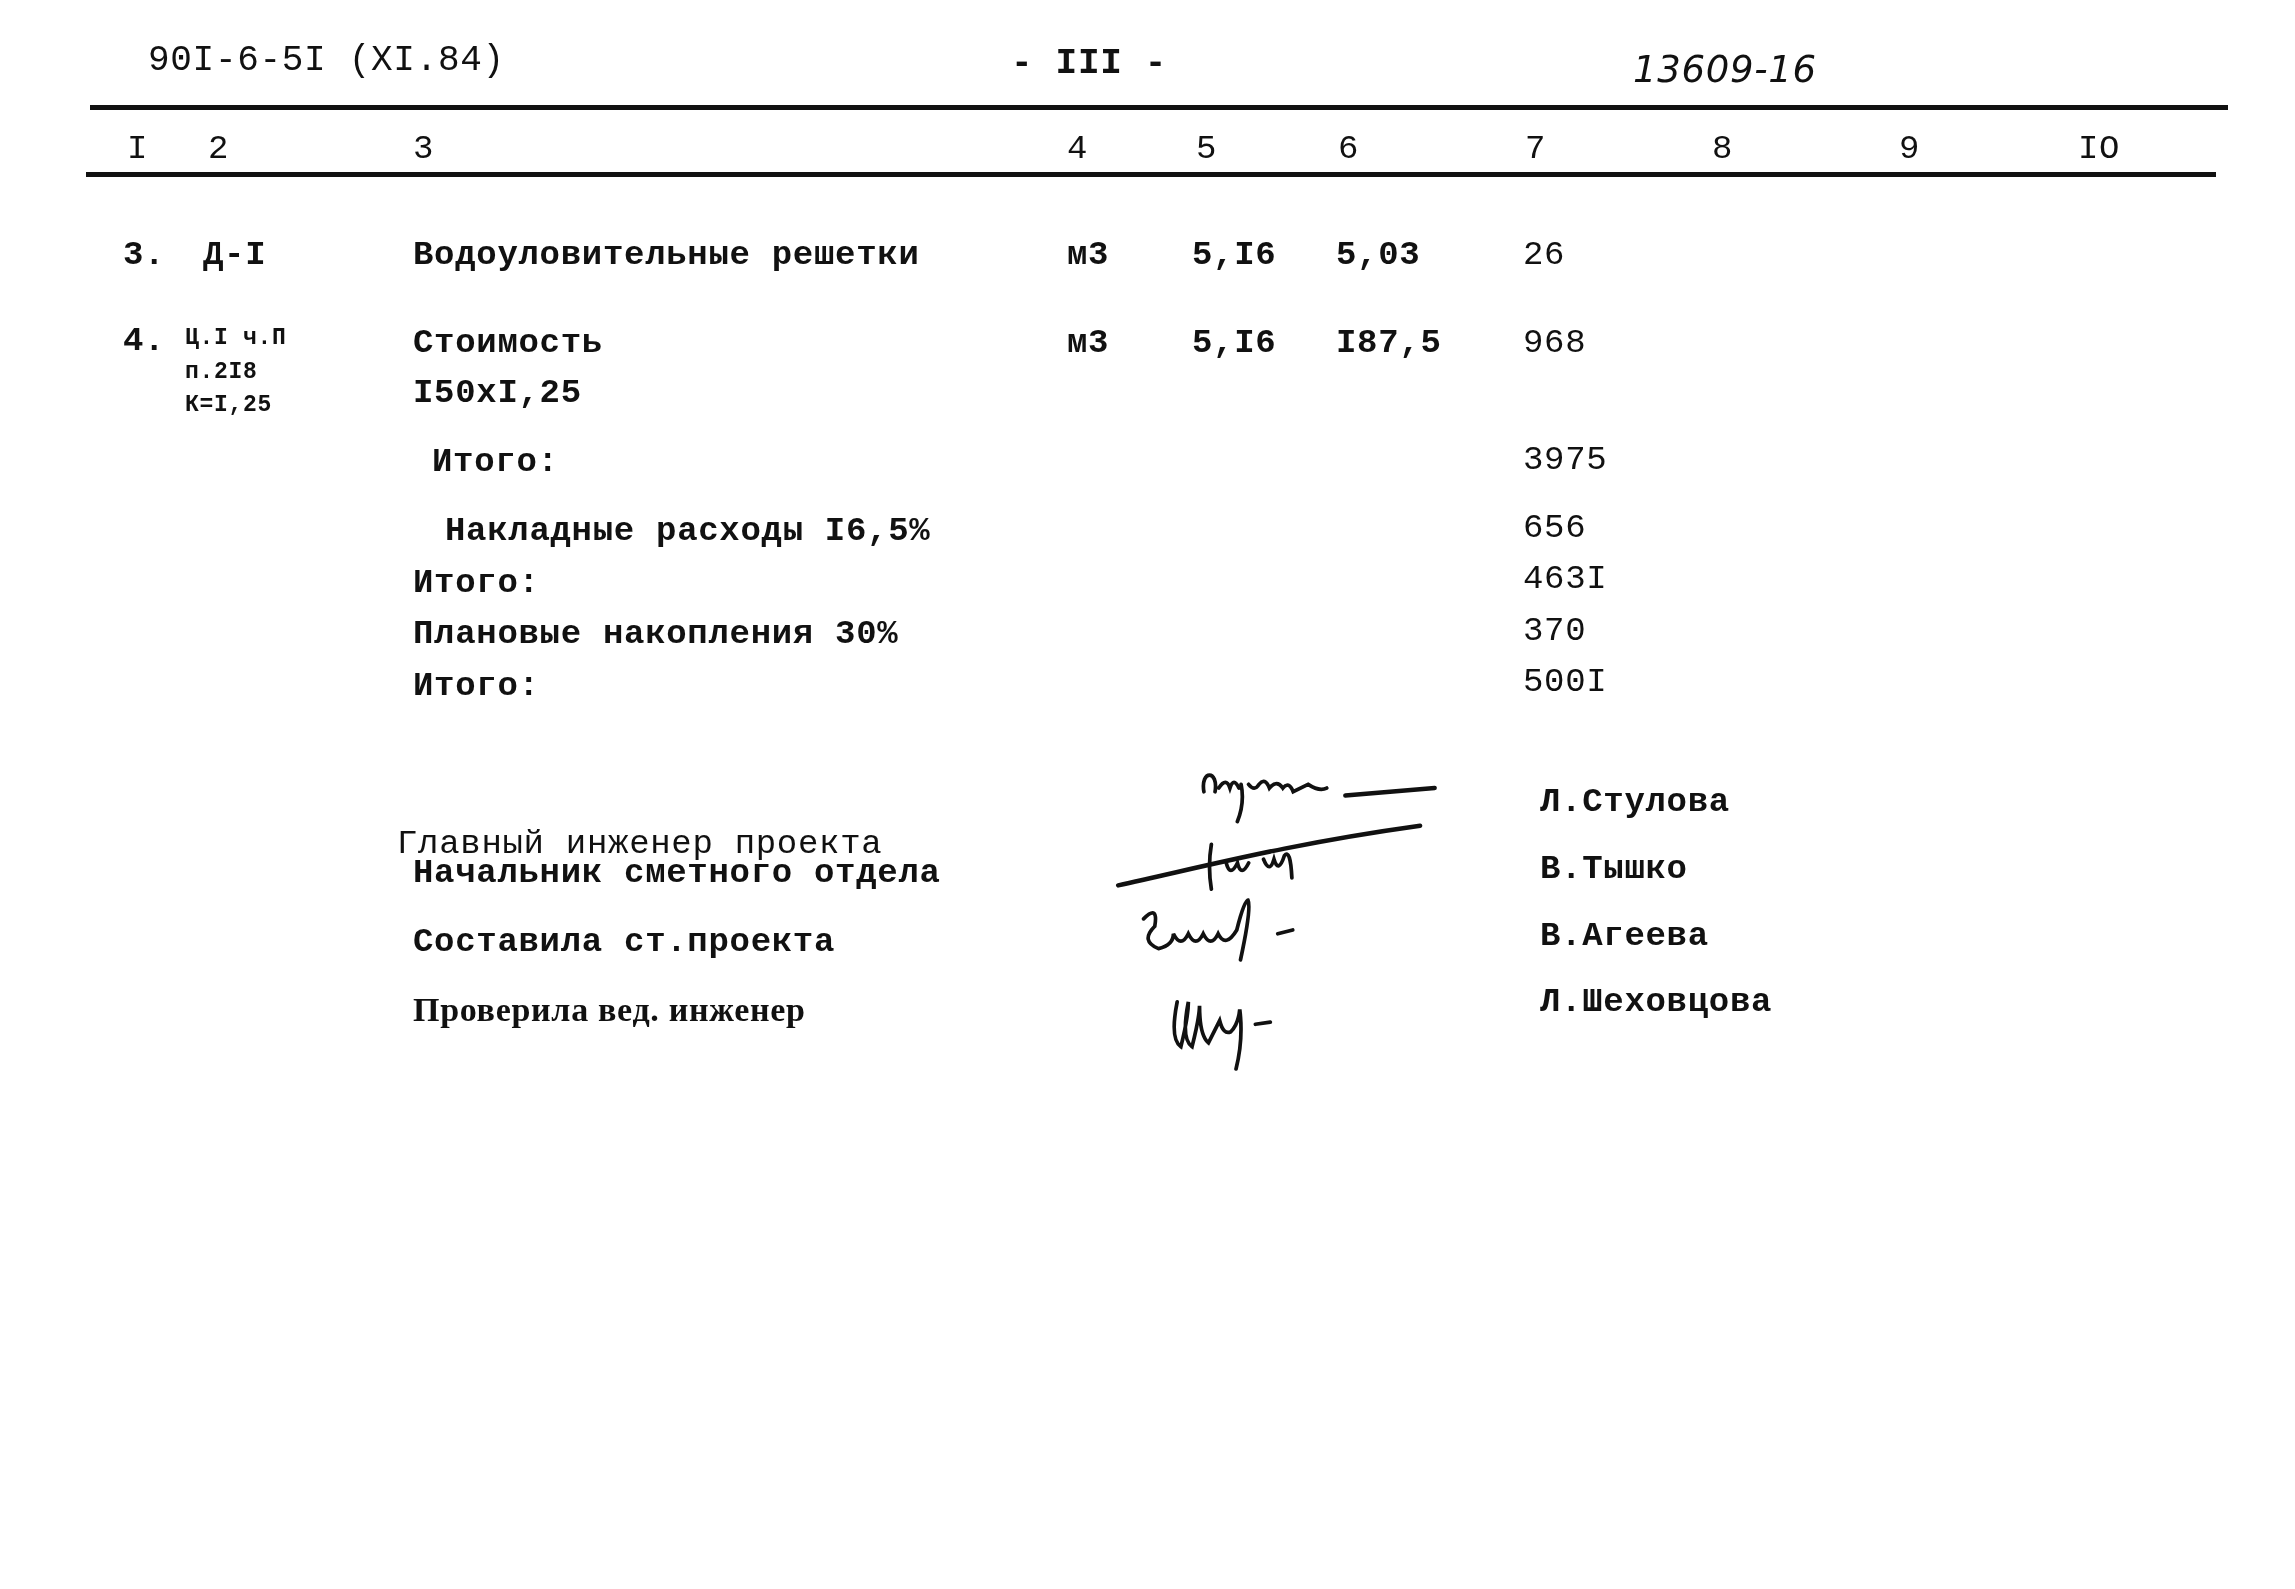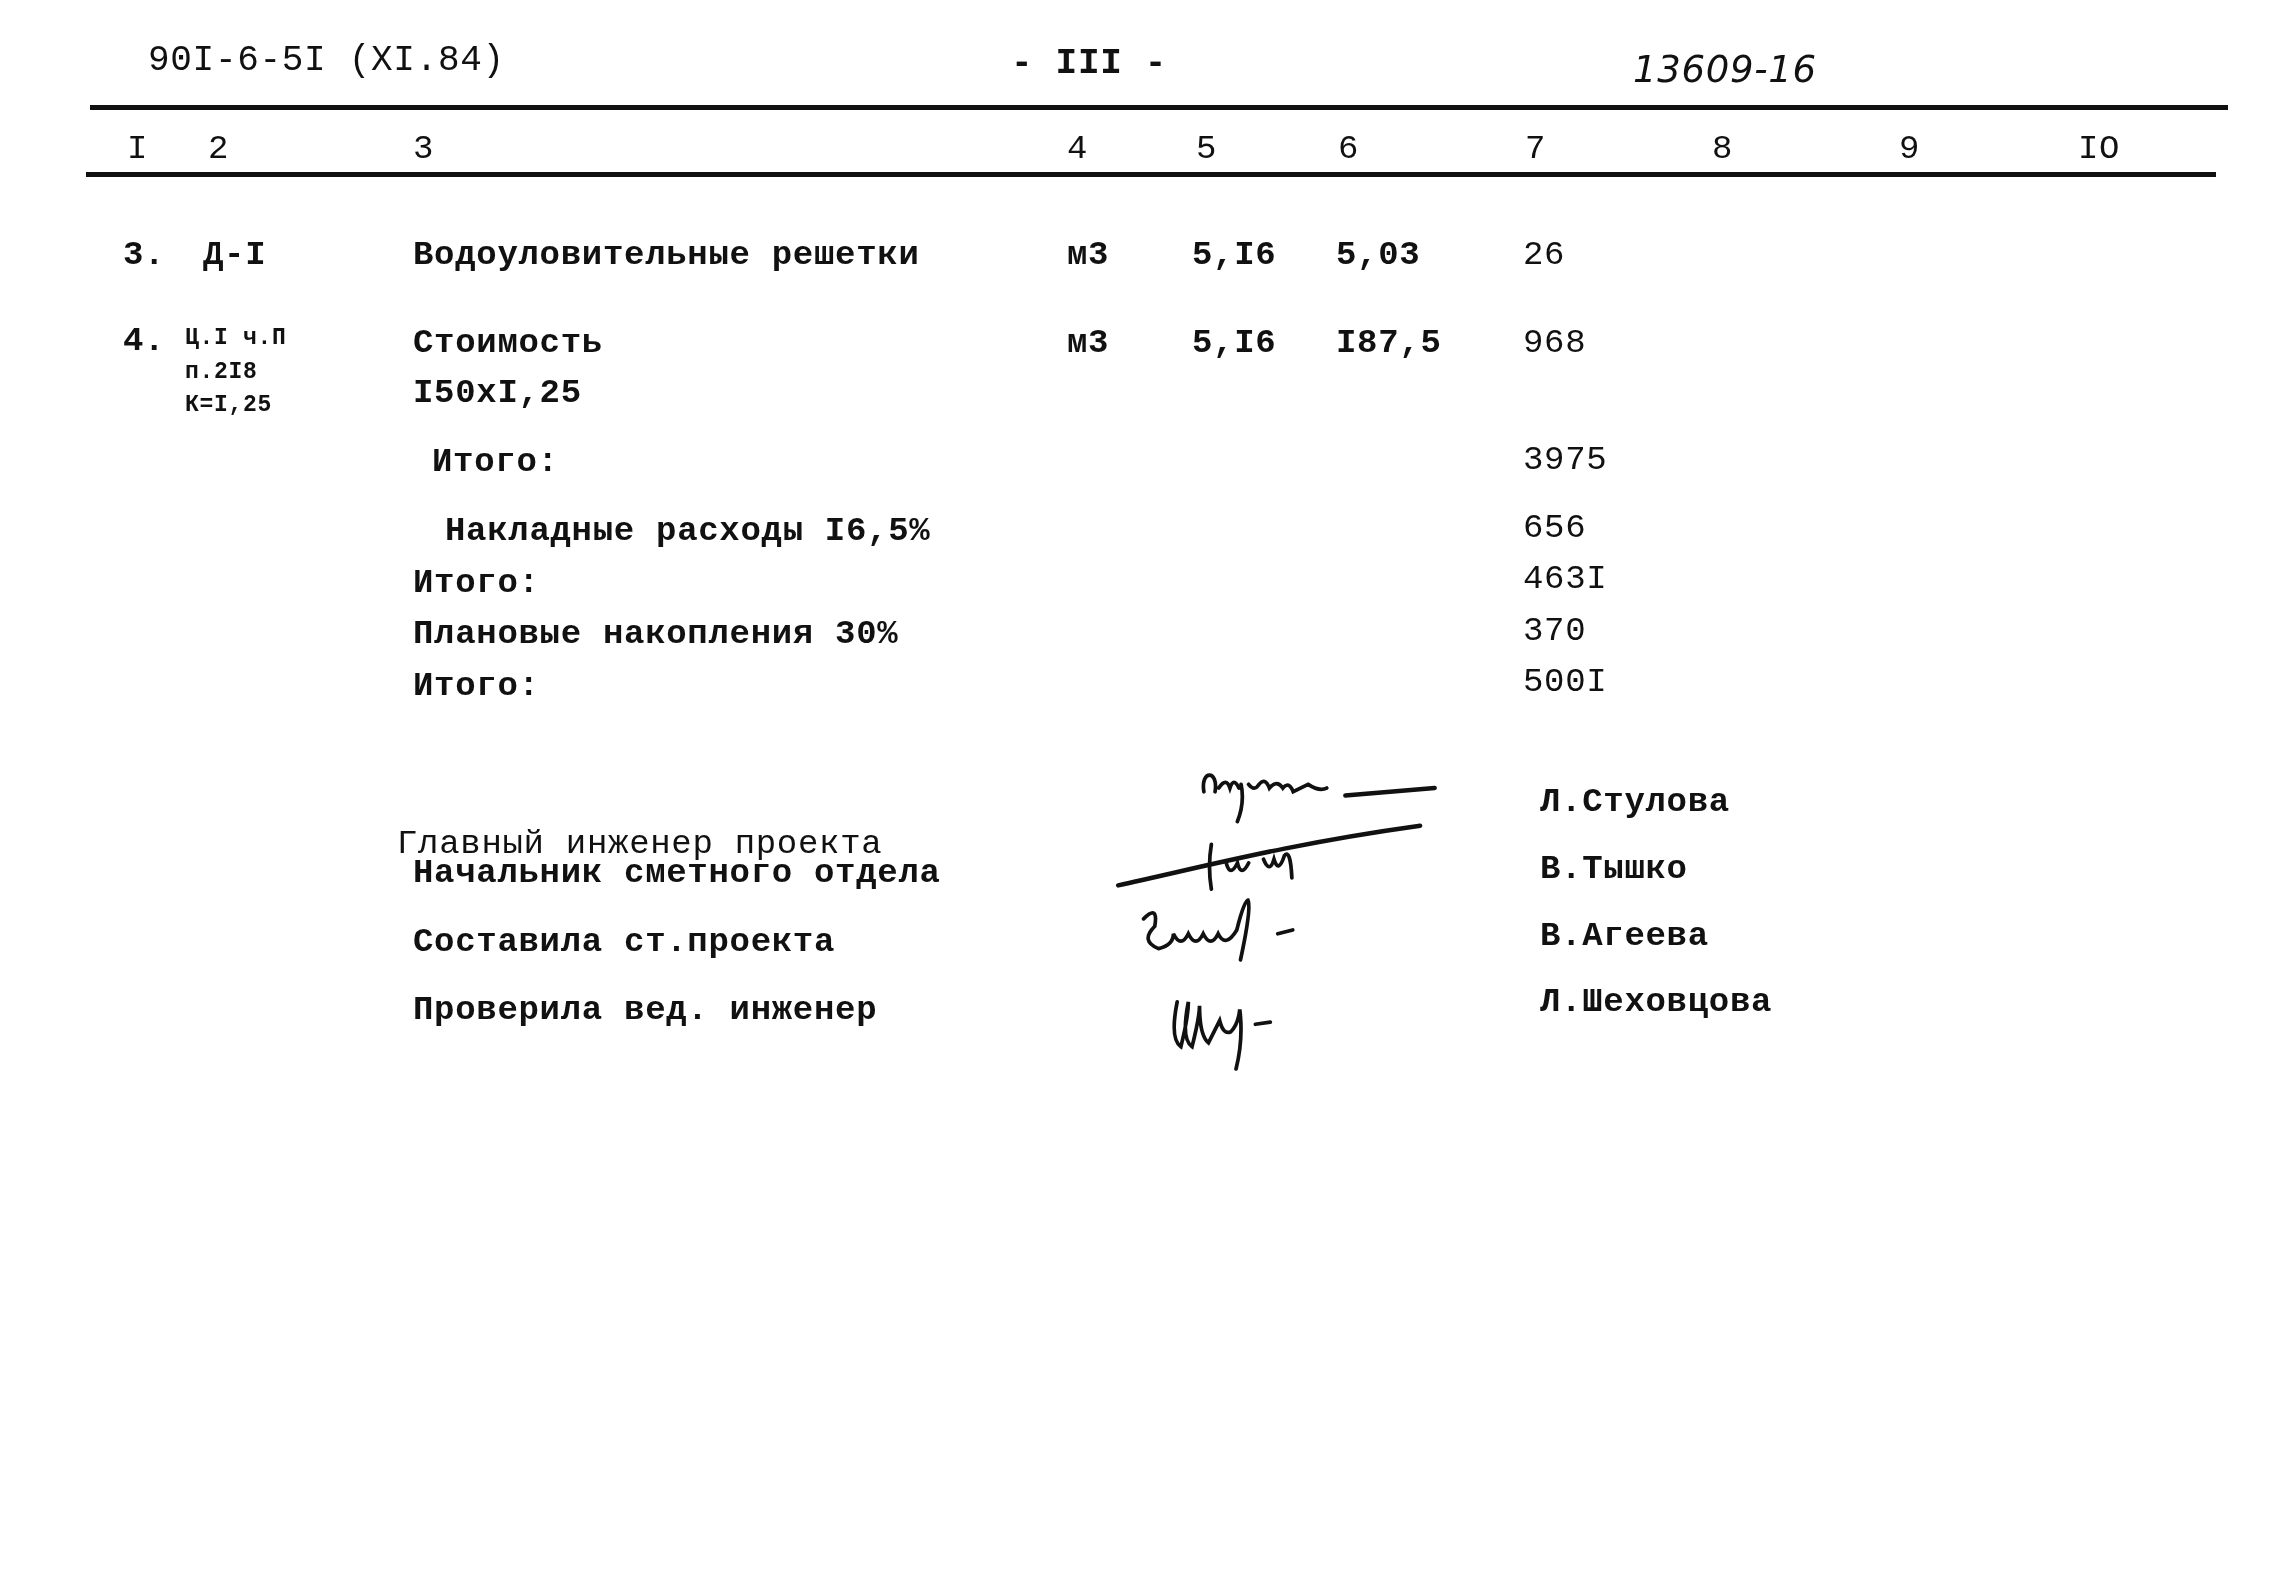--- a/index.html
+++ b/index.html
@@ -79,21 +79,21 @@
 <div>
   <div class="t" style="left:397px; top:787px; font-weight:normal;margin-top:40px;">Главный инженер проекта</div>
   <div class="t" style="left:1540px; top:785px; font-weight:bold;">Л.Стулова</div>
 
   <div class="t" style="left:413px; top:856px; font-weight:bold;">Начальник сметного отдела</div>
   <div class="t" style="left:1540px; top:852px; font-weight:bold;">В.Тышко</div>
 
   <div class="t" style="left:413px; top:925px; font-weight:bold;">Составила ст.проекта</div>
   <div class="t" style="left:1540px; top:919px; font-weight:bold;">В.Агеева</div>
 
-  <div class="t" style="left:413px; top:993px; font-weight:bold;">Проверила вед. инженер</div>
+  <div class="t" style="left:413px; top:993px; font-weight:bold;font-family:Liberation Serif, serif;">Проверила вед. инженер</div>
   <div class="t" style="left:1540px; top:985px; font-weight:bold;">Л.Шеховцова</div>
 
   <div class="sig" style="left:1196px; top:762px;">
     <svg width="254" height="67" viewBox="0 0 340 90">
       <path d="M10 40 C 5 10, 30 10, 25 40 M30 35 q10 -15 15 0 q5 -15 12 0 M60 30 q5 25 -5 50 M70 30 q8 10 14 0 q8 -10 14 5 q10 -12 18 0 q8 -10 14 5 q10 -5 20 -10 q15 10 25 5" stroke="#111" stroke-width="5" fill="none" stroke-linecap="round"></path>
       <path d="M200 45 l120 -10" stroke="#111" stroke-width="6" fill="none" stroke-linecap="round"></path>
     </svg>
   </div>
   <div class="sig" style="left:1114px; top:822px;">
     <svg width="314" height="82" viewBox="0 0 420 110">

